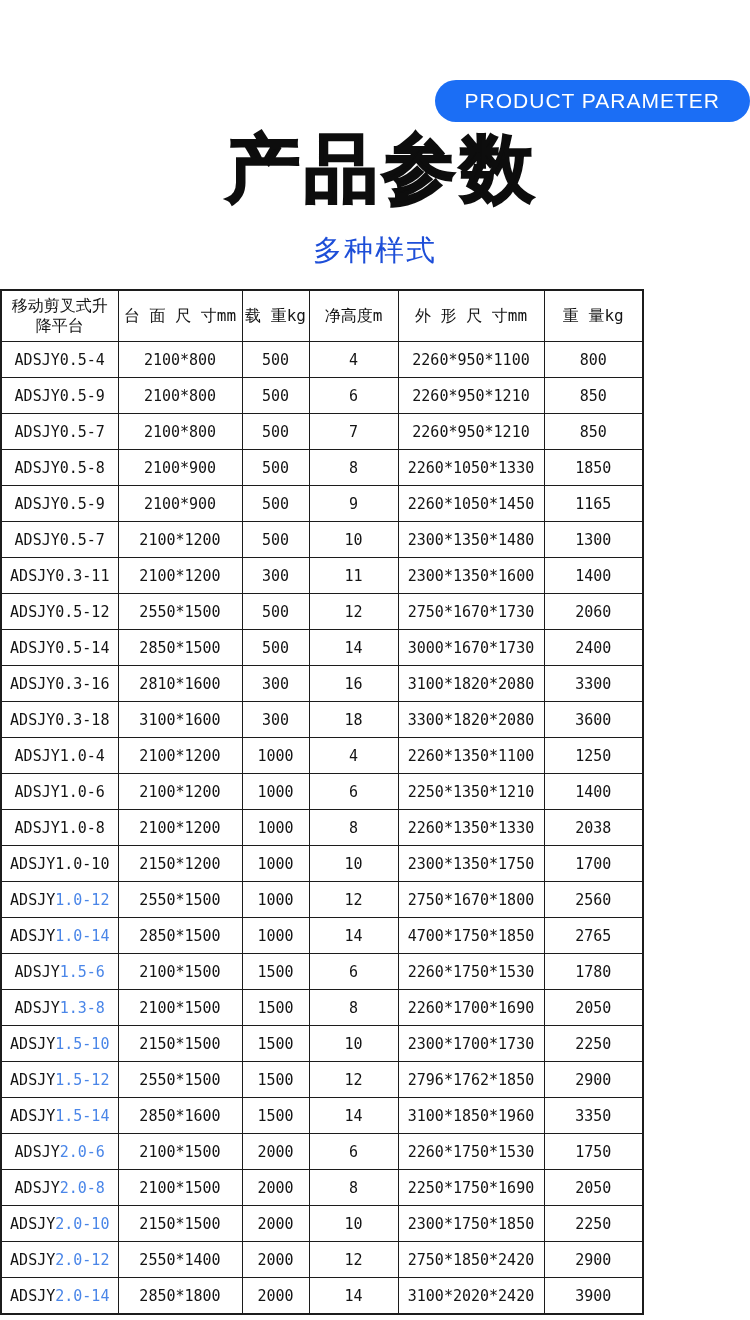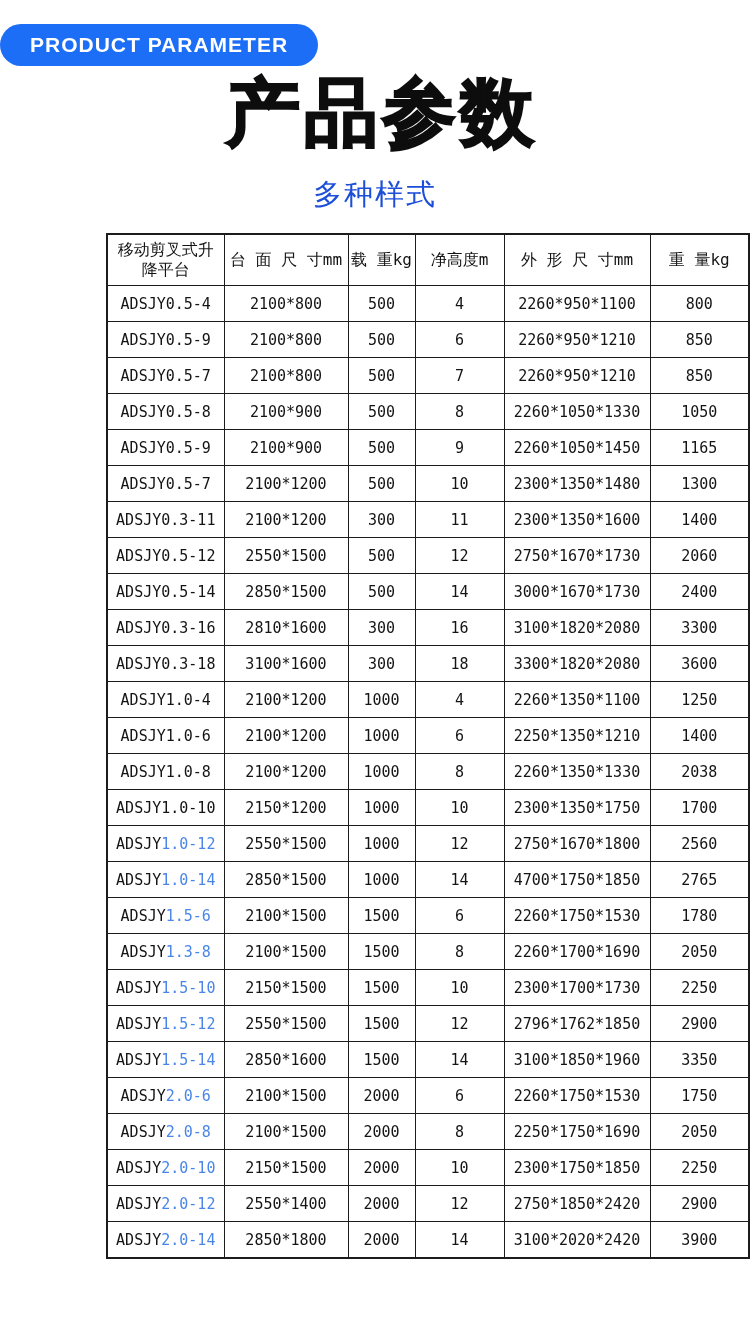--- a/index.html
+++ b/index.html
@@ -8,23 +8,22 @@
     background: #ffffff;
   }
   body {
     width: 750px;
     height: 1320px;
     overflow: hidden;
     font-family: "Liberation Sans", sans-serif;
     color: #141414;
   }
   .badge-wrap {
-    padding-top: 24px;
-    text-align: left;
-    font-weight: bold;
+    padding-top: 80px;
+    text-align: right;
   }
   .badge {
     display: inline-block;
     background: var(--accent, #1b6ef5);
     color: #ffffff;
     font-size: 21px;
     letter-spacing: 1px;
     padding: 9px 30px;
     border-radius: 22px;
     font-family: "Liberation Sans", sans-serif;
@@ -44,21 +43,21 @@
   .subtitle {
     margin-top: 22px;
     text-align: center;
     font-size: 29px;
     letter-spacing: 2px;
     color: #1d4ed8;
   }
   .table-wrap {
     margin-top: 18px;
     display: flex;
-    justify-content: flex-end;
+    justify-content: flex-start;
   }
   table.spec {
     border-collapse: collapse;
     table-layout: fixed;
     width: 643px;
     border: 2px solid #1c1c1c;
     background: #ffffff;
     font-family: "DejaVu Sans Mono", monospace;
   }
   table.spec th, table.spec td {
@@ -141,21 +140,21 @@
     <td>2260*950*1210</td>
     <td>850</td>
   </tr>
 
   <tr>
     <td class="model-cell"><span class="m-pre">ADSJY</span><span class="m-suf">0.5-8</span></td>
     <td>2100*900</td>
     <td>500</td>
     <td>8</td>
     <td>2260*1050*1330</td>
-    <td>1050</td>
+    <td>1850</td>
   </tr>
 
   <tr>
     <td class="model-cell"><span class="m-pre">ADSJY</span><span class="m-suf">0.5-9</span></td>
     <td>2100*900</td>
     <td>500</td>
     <td>9</td>
     <td>2260*1050*1450</td>
     <td>1165</td>
   </tr>

